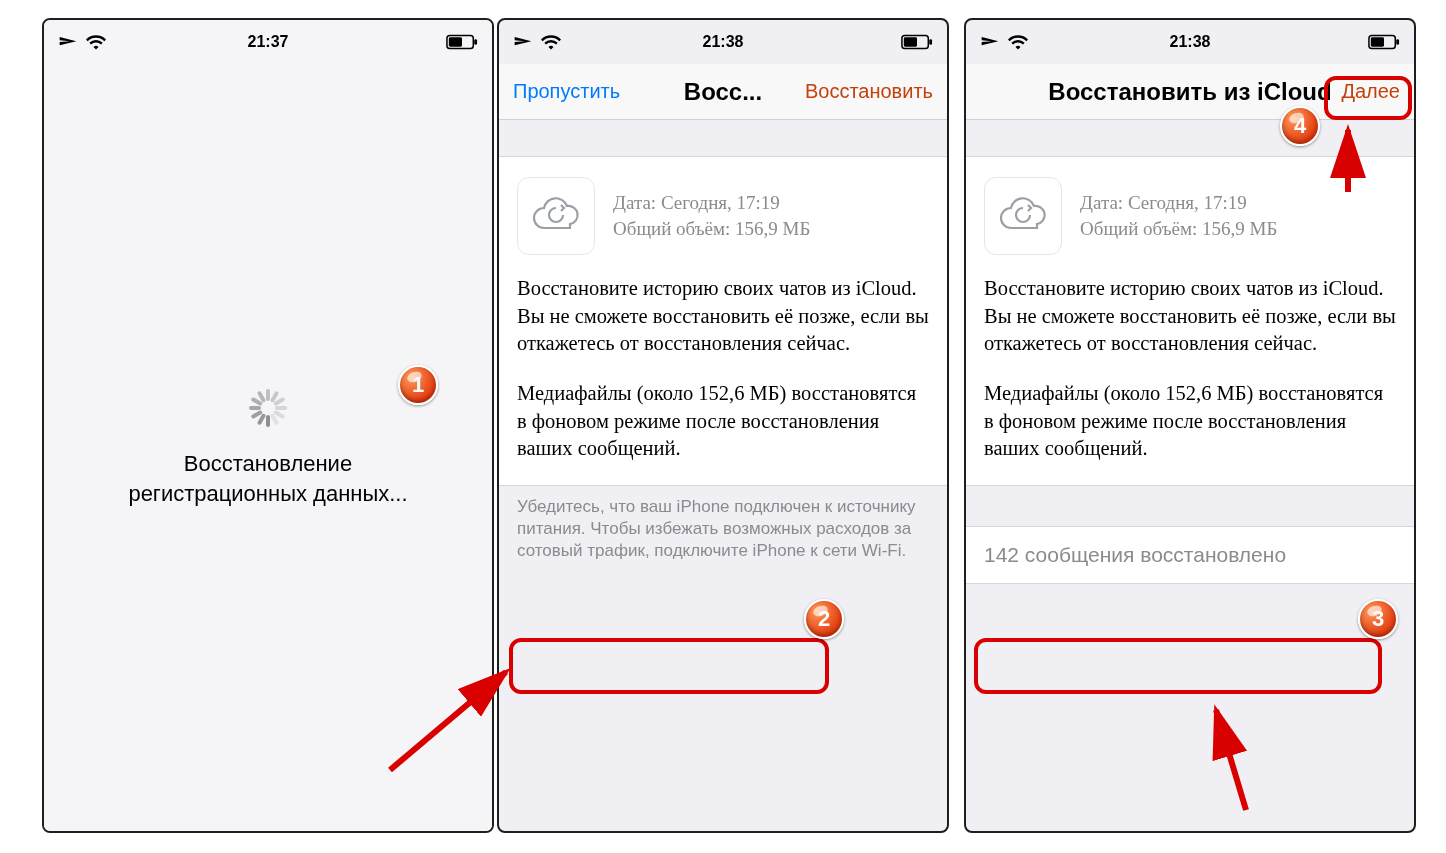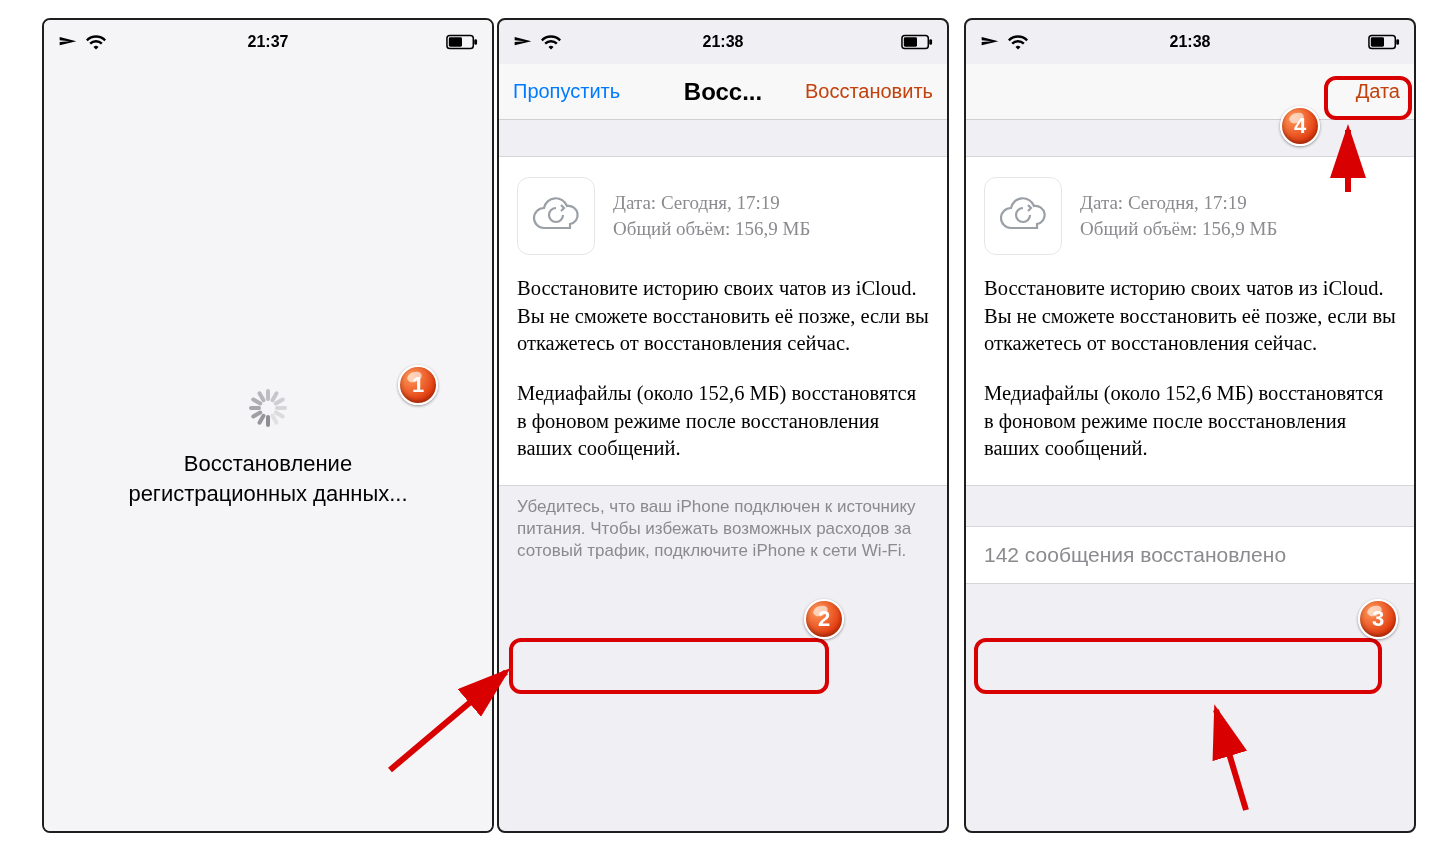--- a/index.html
+++ b/index.html
@@ -269,21 +269,22 @@
     <div class="battery">
       <svg width="32" height="16" viewBox="0 0 34 16">
           <rect x="1" y="1" width="28" height="14" rx="3" fill="none" stroke="#000" stroke-width="1.6"></rect>
           <rect x="3" y="3" width="14" height="10" rx="1.5" fill="#000"></rect>
           <rect x="30" y="5" width="3" height="6" rx="1.5" fill="#000"></rect>
         </svg>
     </div>
   </div>
 
   <div class="navbar">
-    <div class="nav-right">Дата</div>
+    <div class="nav-title nav-title-wide">Восстановить из iCloud</div>
+    <div class="nav-right">Далее</div>
   </div>
 
   <div class="card">
     <div class="card-header">
       <div class="cloud-box">
         <svg width="52" height="40" viewBox="0 0 52 40">
           <path fill="none" stroke="#9aa0a6" stroke-width="2.2" d="M40 32H14a10 10 0 010-20 12 12 0 0123-2 9 9 0 013 18z"></path>
           <path fill="none" stroke="#9aa0a6" stroke-width="2.2" d="M26 12a7 7 0 107 7"></path>
           <path fill="none" stroke="#9aa0a6" stroke-width="2.2" d="M31 9l3 3-3 3"></path>
         </svg>

